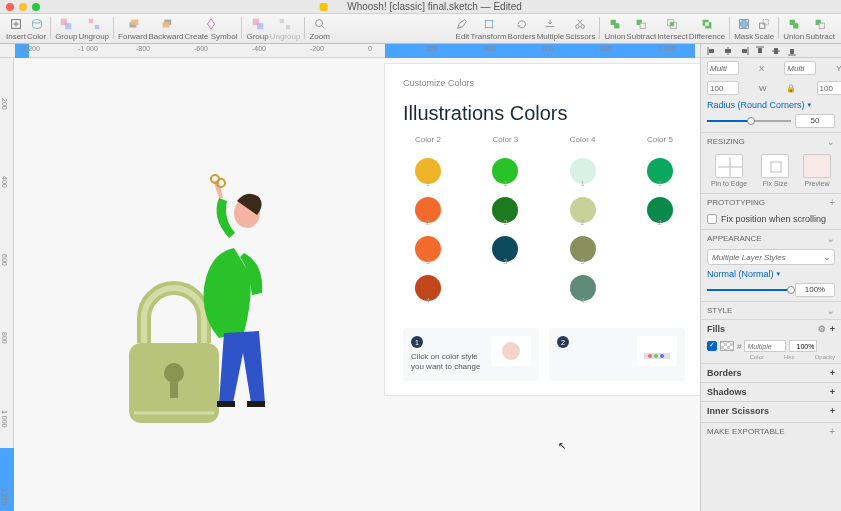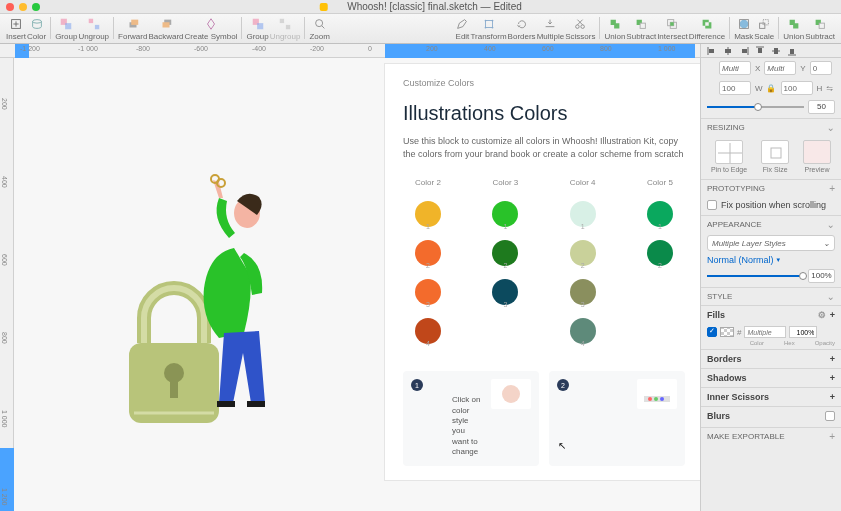--- a/index.html
+++ b/index.html
@@ -38,35 +38,35 @@
 .panel-title { font-size: 20px; color: #1a2a3a; font-weight: 500; margin: 14px 0 10px; }
 .panel-desc { font-size: 9px; color: #666; line-height: 1.4; margin-bottom: 18px; }
 .color-cols { display: flex; justify-content: space-between; text-align: center; }
 .color-col { display: flex; flex-direction: column; align-items: center; gap: 10px; width: 50px; }
 .col-head { font-size: 8px; color: #888; margin-bottom: 4px; }
 .swatch { width: 26px; height: 26px; border-radius: 50%; }
 .swatch-idx { font-size: 7px; color: #aaa; margin-top: -6px; }
 .instr-row { display: flex; gap: 10px; margin-top: 24px; }
 .instr { flex: 1; background: #f7f8f9; border-radius: 4px; padding: 8px; display: flex; gap: 8px; align-items: flex-start; }
 .instr-num { width: 12px; height: 12px; border-radius: 50%; background: #2a3b5a; color: #fff; font-size: 7px; display: flex; align-items: center; justify-content: center; flex-shrink: 0; }
-.instr-text { font-size: 8px; color: #555; line-height: 1.3; margin-left: 41px; }
+.instr-text { font-size: 8px; color: #555; line-height: 1.3; }
 .instr-thumb { width: 40px; height: 30px; background: #fff; border-radius: 2px; flex-shrink: 0; display:flex; align-items:center; justify-content:center; }
 .cursor { position: absolute; left: 544px; top: 382px; font-size: 10px; }
 
 
 .inspector { position: absolute; right: 0; top: 44px; width: 141px; bottom: 0; background: #ececec; border-left: 1px solid #ccc; font-size: 9px; color: #444; overflow: hidden; }
-.insp-row { display: flex; align-items: center; padding: 3px 18px; gap: 4px; }
+.insp-row { display: flex; align-items: center; padding: 3px 6px; gap: 20px; }
 .insp-input { width: 32px; height: 14px; background: #fff; border: 1px solid #ccc; border-radius: 2px; font-size: 8px; padding: 0 2px; color: #666; }
 .insp-label { font-size: 8px; color: #777; }
 .insp-link { color: #0066cc; font-size: 9px; padding: 2px 6px; display: flex; align-items: center; gap: 3px; }
 .insp-slider-row { padding: 2px 6px; display: flex; align-items: center; gap: 4px; }
 .insp-slider { flex: 1; height: 2px; background: #aaa; position: relative; }
 .insp-slider-fill { position: absolute; height: 2px; background: #0066cc; }
 .insp-slider-thumb { position: absolute; width: 8px; height: 8px; background: #fff; border: 1px solid #888; border-radius: 50%; top: -3px; }
-.insp-val { width: 27px; height: 14px; background: #fff; border: 1px solid #ccc; border-radius: 2px; font-size: 8px; text-align: center; line-height: 12px; }
+.insp-val { width: 40px; height: 14px; background: #fff; border: 1px solid #ccc; border-radius: 2px; font-size: 8px; text-align: center; line-height: 12px; }
 .insp-section { padding: 3px 6px; font-size: 8px; color: #666; text-transform: uppercase; border-top: 1px solid #d5d5d5; display: flex; justify-content: space-between; align-items: center; margin-top: 2px; }
 .insp-section .plus, .insp-section .chev { color: #999; font-size: 10px; }
 .resize-icons { display: flex; gap: 6px; padding: 4px 6px; justify-content: space-around; }
 .resize-opt { display: flex; flex-direction: column; align-items: center; gap: 2px; }
 .resize-box { width: 28px; height: 24px; border: 1px solid #ccc; background: #fff; border-radius: 2px; position: relative; }
 .resize-lbl { font-size: 7px; color: #777; }
 .insp-checkbox-row { padding: 3px 6px; display: flex; align-items: center; gap: 4px; }
 .checkbox { width: 10px; height: 10px; border: 1px solid #aaa; border-radius: 2px; background: #fff; }
 .checkbox.on { background: #0066cc; border-color: #0066cc; position: relative; }
 .checkbox.on::after { content: "✓"; color: #fff; font-size: 7px; position: absolute; left: 1px; top: -1px; }
@@ -360,21 +360,20 @@
     <circle cx="96" cy="26" r="4" fill="none" stroke="#c9a038" stroke-width="2"></circle>
     <circle cx="102" cy="30" r="4" fill="none" stroke="#c9a038" stroke-width="2"></circle>
     <path d="M125 100 q20 10 18 40 l-10 2 q-4 -28 -12 -38 z" fill="#29c229"></path>
     <rect x="98" y="248" width="18" height="6" fill="#1a1a1a"></rect>
     <rect x="128" y="248" width="18" height="6" fill="#1a1a1a"></rect>
   </svg>
 
   <div class="panel-artboard">
     <div class="panel-section-label">Customize Colors</div>
     <div class="panel-title">Illustrations Colors</div>
-    <div class="panel-desc">Use this block to customize all colors in Whoosh! Illustration Kit, copy the colors from your brand book or create a color scheme from scratch</div>
     <div class="color-cols">
         <div class="color-col">
           <div class="col-head">Color 2</div>
           <div style="display: flex; flex-direction: column; align-items: center; gap: 2px;">
             <div class="swatch" style="background: rgb(240, 180, 41);"></div>
             <div class="swatch-idx">1</div>
           </div>
           <div style="display: flex; flex-direction: column; align-items: center; gap: 2px;">
             <div class="swatch" style="background: rgb(243, 107, 44);"></div>
             <div class="swatch-idx">2</div>
@@ -498,20 +497,24 @@
     <input class="insp-input" style="width: 22px;" value="0">
   </div>
   <div class="insp-row">
     <input class="insp-input" value="100" style="">
     <span class="insp-label">W</span>
     <span style="font-size:8px;color:#888">🔒</span>
     <input class="insp-input" value="100" style="">
     <span class="insp-label">H</span>
     <span style="font-size:8px;color:#888">⇋</span>
   </div>
+  <div class="insp-link">
+      <span>Radius (Round Corners)</span>
+      <span style="font-size:7px">▾</span>
+    </div>
   <div class="insp-slider-row">
     <div class="insp-slider">
         <div class="insp-slider-fill" style="width:50%"></div>
         <div class="insp-slider-thumb" style="left:48%"></div>
       </div>
     <div class="insp-val">50</div>
   </div>
 
   <div class="insp-section">
       <span>RESIZING</span>
@@ -595,21 +598,17 @@
       <span class="plus">+</span>
     </div>
   <div class="insp-subsection">
       <span>Shadows</span>
       <span class="plus">+</span>
     </div>
   <div class="insp-subsection">
       <span>Inner Scissors</span>
       <span class="plus">+</span>
     </div>
-  <div class="insp-subsection">
-      <span>Blurs</span>
-      <div class="checkbox"></div>
-    </div>
   <div class="insp-section">
       <span>MAKE EXPORTABLE</span>
       <span class="plus">+</span>
     </div>
 </div>
 
 </body></html>

